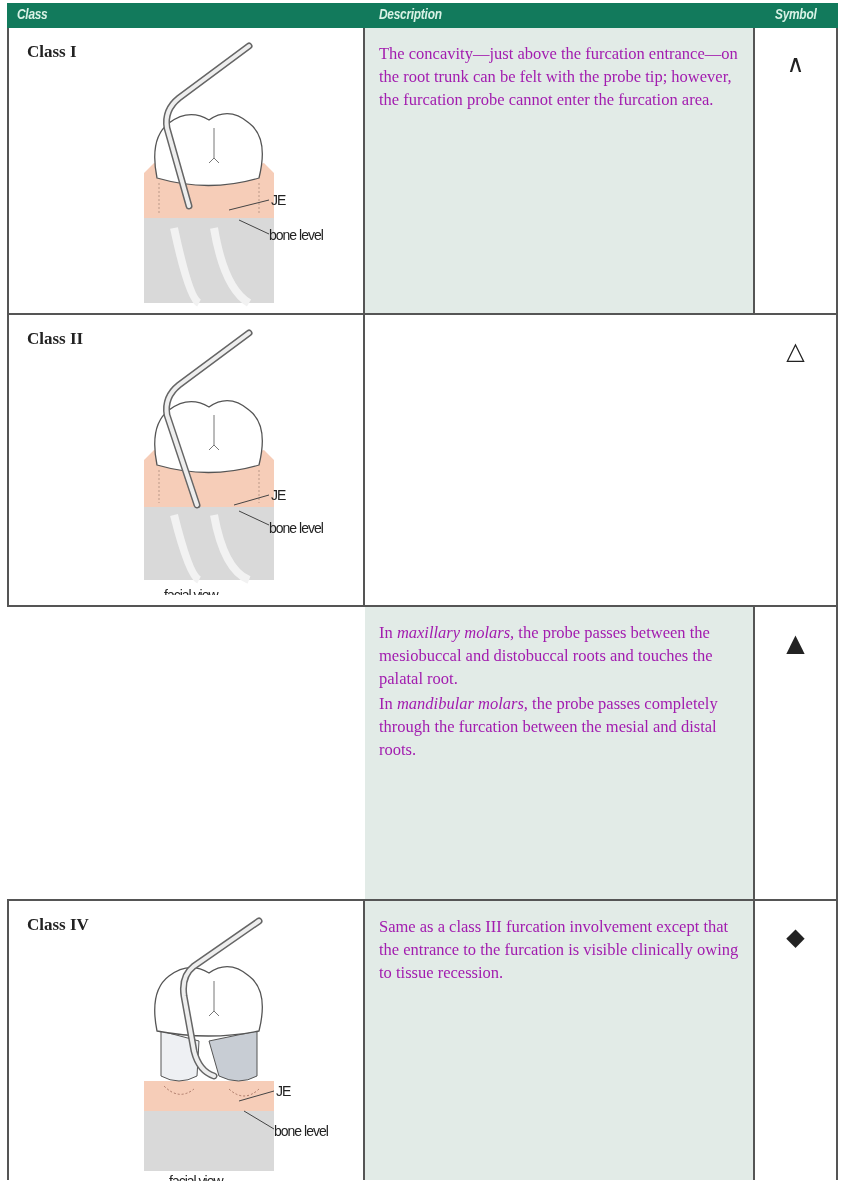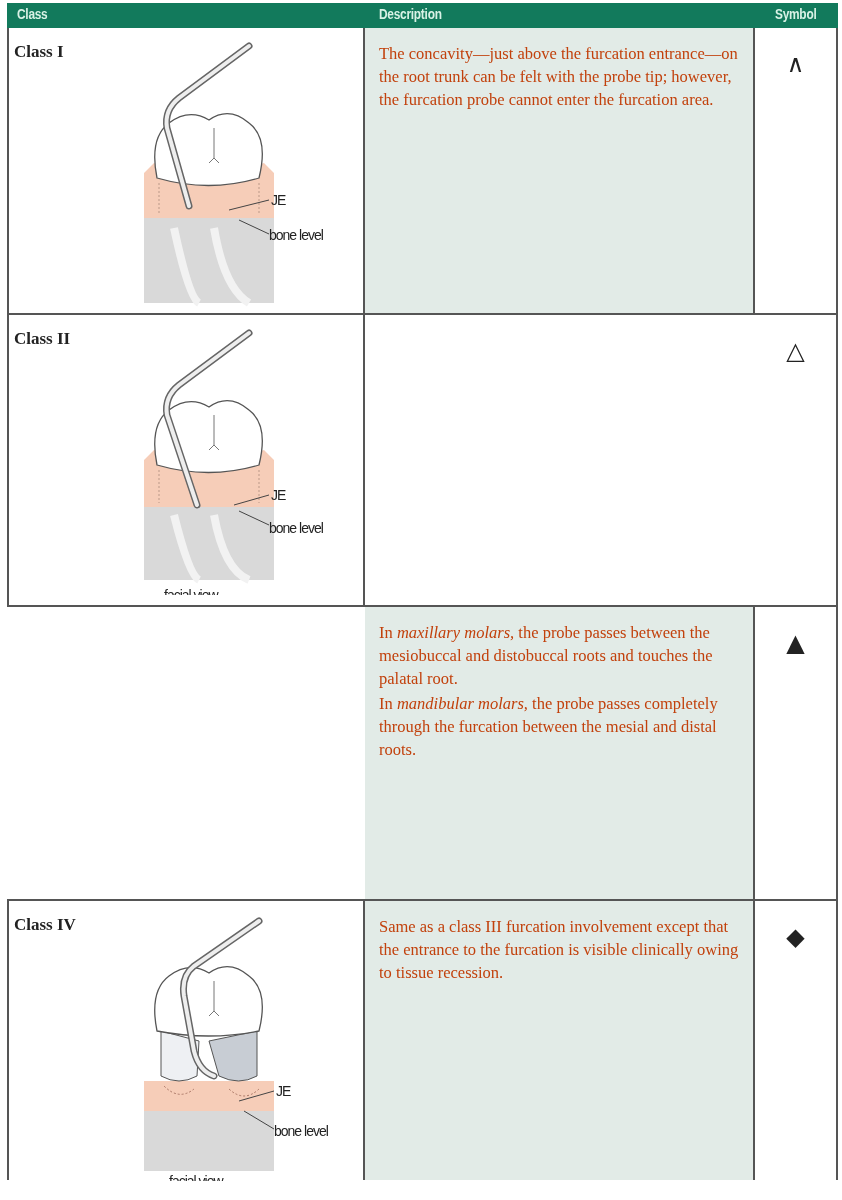--- a/index.html
+++ b/index.html
@@ -1,30 +1,30 @@
 <!DOCTYPE html>
 <html><head>
 <meta charset="utf-8">
 <style>
   html, body { margin:0; padding:0; }
   body { width:842px; height:1200px; background:#ffffff; overflow:hidden; position:relative; font-family:"Liberation Serif", serif; }
   .table { position:absolute; left:7px; top:3px; width:831px; height:1197px; }
-  .header { position:absolute; left:0; top:0; width:831px; height:25px; background:#127a5c; }
+  .header { position:absolute; left:0; top:0; width:831px; height:25px; background:#127a5c;font-style:italic; }
   .header span { position:absolute; top:3px; color:#d9f2e6; font-family:"Liberation Sans", sans-serif; font-weight:bold; font-size:14px; letter-spacing:-0.3px; transform:scaleX(0.85); transform-origin:left; }
   .h-class { left:10px; }
   .h-desc { left:372px; }
   .h-sym { left:768px; }
   .row { position:absolute; left:0; width:831px; }
   .cell { position:absolute; top:0; bottom:0; box-sizing:border-box; }
   .c-class { left:0; width:358px; border-left:2px solid #555; border-right:2px solid #555; background:#fff; }
   .c-desc { left:358px; width:390px; background:#e2ebe7; border-right:2px solid #555; }
   .c-sym { left:748px; width:83px; border-right:2px solid #555; background:#fff; }
   .row-border { position:absolute; left:0; width:831px; height:2px; background:#555; }
-  .class-label { position:absolute; left:5px; top:14px; font-weight:bold; font-size:17px; color:#222; font-family:"Liberation Serif", serif; }
-  .desc { position:absolute; left:14px; top:14px; width:362px; font-size:16.5px; line-height:23px; color:#c2410c; }
+  .class-label { position:absolute; left:18px; top:14px; font-weight:bold; font-size:17px; color:#222; font-family:"Liberation Serif", serif; }
+  .desc { position:absolute; left:14px; top:14px; width:362px; font-size:16.5px; line-height:23px; color:#a21caf; }
   .desc p { margin:0 0 2px 0; }
   .desc i { font-style:italic; }
   .symbol { position:absolute; left:0; right:0; top:22px; text-align:center; font-size:24px; color:#222; font-family:"DejaVu Sans", sans-serif; }
   .illus { position:absolute; left:110px; top:10px; width:240px; height:270px; }
   .lbl { font-family:"Liberation Sans", sans-serif; font-size:14px; fill:#222; letter-spacing:-1px; }
 </style>
 </head>
 <body>
 
 <div class="table">

